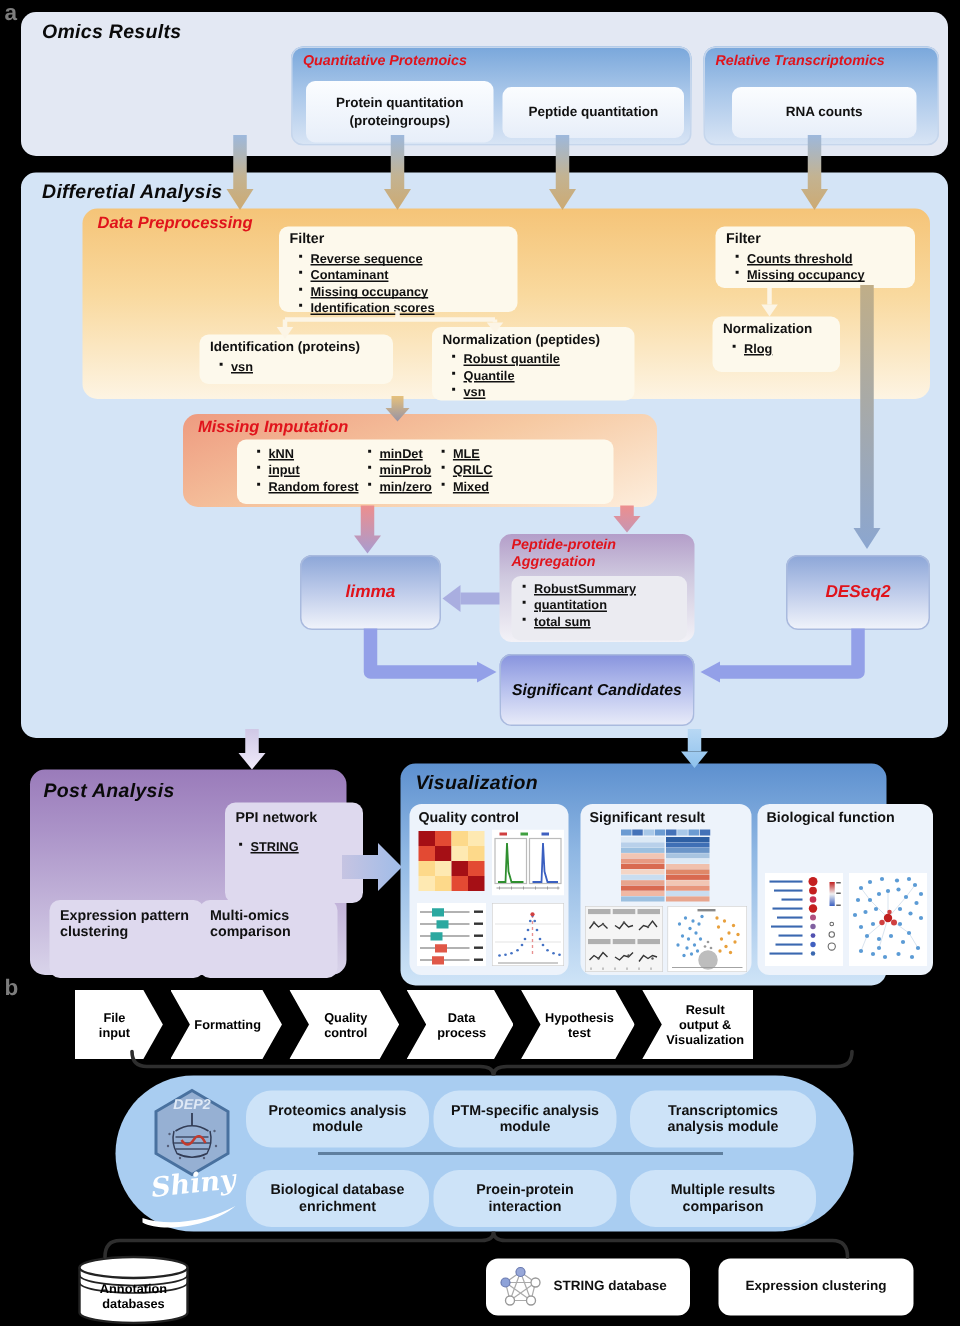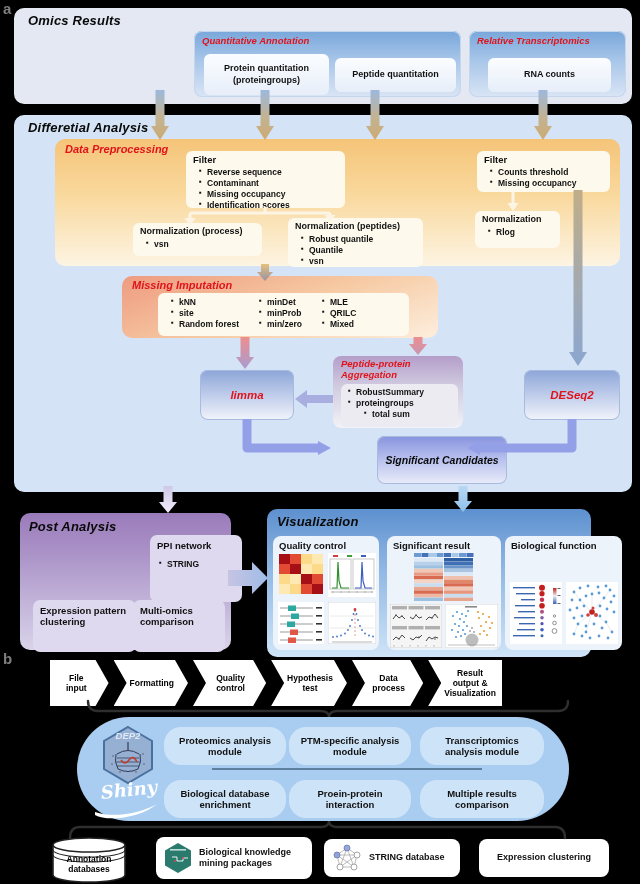--- a/index.html
+++ b/index.html
@@ -7,57 +7,57 @@
        font-family:"Liberation Sans",sans-serif;font-weight:bold;color:#111;}
   .abs{position:absolute;}
   .panel{position:absolute;border-radius:10px;}
   .ptitle{position:absolute;font-size:13px;font-style:italic;font-weight:bold;color:#0a0a0a;letter-spacing:.2px;}
   .rtitle{position:absolute;left:8px;top:4px;font-size:9.5px;font-style:italic;font-weight:bold;color:#e0131b;}
   .gbox{position:absolute;border-radius:8px;background:linear-gradient(180deg,#79a7db 0%,#a8c6e9 45%,#d9e5f5 100%);box-shadow:0 0 0 1px #c6d6ec inset;}
   .bluecard{position:absolute;border-radius:6px;background:linear-gradient(180deg,#fbfdff,#e7eef9);
             display:flex;align-items:center;justify-content:center;text-align:center;font-size:9px;line-height:1.25;padding:2px;}
   .wcard{position:absolute;border-radius:6px;background:#fdf9ec;padding:3px 6px 2px 7px;font-size:8.5px;line-height:1.3;}
   .card-title{font-size:9.5px;font-weight:bold;margin-bottom:1px;}
-  .blt{position:relative;padding-left:8px;margin-left:6px;font-size:8.5px;}
+  .blt{position:relative;padding-left:8px;margin-left:6px;font-size:8.5px;text-decoration:underline;}
   .blt::before{content:"▪";position:absolute;left:0;top:-1px;font-size:8px;}
   .algobox{position:absolute;border-radius:8px;background:linear-gradient(180deg,#8ca6d8 0%,#c4d0ec 55%,#f1f4fb 100%);
            box-shadow:0 0 0 1px #a9bade inset;display:flex;align-items:center;justify-content:center;
            font-size:11.5px;font-style:italic;font-weight:bold;color:#e0131b;}
   .postcard{position:absolute;border-radius:7px;background:#ded9ee;padding:5px 5px 3px 7px;font-size:9.5px;line-height:1.2;}
   .postcard .blt{font-size:8.5px;margin-left:2px;margin-top:1px;}
   .vispanel{position:absolute;border-radius:8px;background:#edf3fb;}
   .vishead{position:absolute;left:6px;top:4px;font-size:9.5px;}
   .pill{position:absolute;border-radius:17px;background:#cde3f8;display:flex;align-items:center;justify-content:center;
         text-align:center;font-size:9.5px;line-height:1.2;padding:2px 6px;}
   .chev-row{position:absolute;left:50px;top:660px;width:452px;height:46px;display:flex;gap:5px;}
   .chev{background:#fff;color:#000;display:flex;align-items:center;justify-content:center;text-align:center;
         font-size:8.5px;line-height:1.2;padding:2px 14px 2px 16px;
         clip-path:polygon(0 0,calc(100% - 13px) 0,100% 50%,calc(100% - 13px) 100%,0 100%,13px 50%);}
   .chev-first{clip-path:polygon(0 0,calc(100% - 13px) 0,100% 50%,calc(100% - 13px) 100%,0 100%);padding-left:8px;}
   .chev-last{clip-path:polygon(0 0,100% 0,100% 100%,0 100%,13px 50%);padding-right:6px;text-align:center;}
   .resbox{position:absolute;background:#fff;border-radius:8px;display:flex;align-items:center;font-size:9px;line-height:1.25;}
   .overlay{position:absolute;left:0;top:0;z-index:50;pointer-events:none;}
   .plabel{position:absolute;font-size:15px;font-weight:bold;color:#7d7d7d;}
-  .sig{font-size:10.5px;color:#0a0a0a;margin-left:44px;}
+  .sig{font-size:10.5px;color:#0a0a0a;}
   svg text{font-family:"Liberation Sans",sans-serif;}
 </style>
 </head>
 <body>
 
 <div class="fig">
 
   <div class="plabel" style="left:3px;top:0px">a</div>
   <div class="plabel" style="left:3px;top:650px">b</div>
 
   <div class="panel" style="left:14px;top:8px;width:618px;height:96px;background:#e3e8f3">
     <div class="ptitle" style="left:14px;top:5px">Omics Results</div>
 
 
     <div class="gbox" style="left:180px;top:23px;width:267px;height:66px">
-      <div class="rtitle">Quantitative Annotation</div>
+      <div class="rtitle">Quantitative Protemoics</div>
       <div class="bluecard" style="left:10px;top:23px;width:121px;height:37px">Protein quantitation (proteingroups)</div>
       <div class="bluecard" style="left:141px;top:27px;width:117px;height:30px">Peptide quantitation</div>
     </div>
 
     <div class="gbox" style="left:455px;top:23px;width:157px;height:66px">
       <div class="rtitle">Relative Transcriptomics</div>
       <div class="bluecard" style="left:19px;top:27px;width:119px;height:30px">RNA counts</div>
     </div>
   </div>
 
@@ -75,43 +75,43 @@
         <div class="blt">Identification scores</div>
       </div>
 
       <div class="wcard" style="left:422px;top:12px;width:120px;height:36px">
         <div class="card-title">Filter</div>
         <div class="blt">Counts threshold</div>
         <div class="blt">Missing occupancy</div>
       </div>
 
       <div class="wcard" style="left:78px;top:84px;width:116px;height:28px">
-        <div class="card-title" style="font-size:9px">Normalization (process)</div>
+        <div class="card-title" style="font-size:9px">Identification (proteins)</div>
         <div class="blt">vsn</div>
       </div>
 
       <div class="wcard" style="left:233px;top:79px;width:122px;height:44px">
         <div class="card-title" style="font-size:9px">Normalization (peptides)</div>
         <div class="blt">Robust quantile</div>
         <div class="blt">Quantile</div>
         <div class="blt">vsn</div>
       </div>
 
       <div class="wcard" style="left:420px;top:72px;width:72px;height:32px">
         <div class="card-title" style="font-size:9px">Normalization</div>
         <div class="blt">Rlog</div>
       </div>
     </div>
 
     <div class="panel" style="left:108px;top:161px;width:316px;height:62px;background:linear-gradient(160deg,#ee9b80 0%,#f6c9a2 50%,#fdeedd 100%)">
       <div class="rtitle" style="left:10px;top:3px;font-size:11px">Missing Imputation</div>
-      <div class="wcard" style="left:36px;top:17px;width:238px;height:37px;display:flex;gap:14px;padding-top:4px">
+      <div class="wcard" style="left:36px;top:17px;width:238px;height:37px;display:flex;padding-top:4px">
         <div>
           <div class="blt">kNN</div>
-          <div class="blt">site</div>
+          <div class="blt">input</div>
           <div class="blt">Random forest</div>
         </div>
         <div>
           <div class="blt">minDet</div>
           <div class="blt">minProb</div>
           <div class="blt">min/zero</div>
         </div>
         <div>
           <div class="blt">MLE</div>
           <div class="blt">QRILC</div>
@@ -119,22 +119,22 @@
         </div>
       </div>
     </div>
 
     <div class="algobox" style="left:186px;top:255px;width:94px;height:50px">limma</div>
 
     <div class="panel" style="left:319px;top:241px;width:130px;height:72px;background:linear-gradient(180deg,#b49ec9 0%,#cfc9df 40%,#f3f2f7 100%);border-radius:8px">
       <div class="rtitle" style="left:8px;top:3px;width:110px;line-height:1.15">Peptide-protein Aggregation</div>
       <div class="wcard" style="left:8px;top:28px;width:104px;height:38px;background:#ebebf1">
         <div class="blt" style="margin-left:0">RobustSummary</div>
-        <div class="blt" style="margin-left:0">proteingroups</div>
-        <div class="blt" style="margin-left:16px">total sum</div>
+        <div class="blt" style="margin-left:0">quantitation</div>
+        <div class="blt" style="margin-left:0">total sum</div>
       </div>
     </div>
 
     <div class="algobox" style="left:510px;top:255px;width:96px;height:50px">DESeq2</div>
 
     <div class="algobox sig" style="left:319px;top:321px;width:130px;height:48px;background:linear-gradient(180deg,#8793de 0%,#b9c2ee 50%,#e9ecf9 100%)">Significant Candidates</div>
   </div>
 
   <div class="panel" style="left:20px;top:513px;width:211px;height:137px;background:linear-gradient(180deg,#9a7bba,#ab93c8 30%,#d9d4ea 100%)">
     <div class="ptitle" style="left:9px;top:6px">Post Analysis</div>
@@ -440,22 +440,22 @@
           <circle cx="22" cy="33" r="1.8" fill="#d04040"></circle>
           <circle cx="27" cy="26" r="1.5" fill="#d04040"></circle>
       </svg>
     </div>
   </div>
 
   <div class="chev-row">
     <div class="chev chev-first" style="flex:78">File input</div>
     <div class="chev" style="flex:84">Formatting</div>
     <div class="chev" style="flex:92">Quality control</div>
+    <div class="chev" style="flex:88">Data process</div>
     <div class="chev" style="flex:94">Hypothesis test</div>
-    <div class="chev" style="flex:88">Data process</div>
     <div class="chev chev-last" style="flex:90">Result output &amp; Visualization</div>
   </div>
 
   <div class="abs" style="left:77px;top:717px;width:492px;height:104px;background:#a9cdf1;border-radius:52px">
     <svg class="abs" style="left:23px;top:8px" width="56" height="60" viewBox="0 0 56 60">
       <polygon points="28,2 52,16 52,44 28,58 4,44 4,16" fill="#96b0d3" stroke="#49719f" stroke-width="2"></polygon>
       <text x="28" y="14" text-anchor="middle" font-size="9.5" font-style="italic" font-weight="bold" fill="#dfe9f6">DEP2</text>
       <path d="M28,17 v8" stroke="#323c55" stroke-width="1.2"></path>
       <path d="M17,29 q11,-7 22,0" fill="none" stroke="#323c55" stroke-width="1"></path>
       <path d="M16,29 q-2,8 2,15 q10,5 20,0 q4,-7 2,-15" fill="none" stroke="#323c55" stroke-width="1"></path>
@@ -486,30 +486,20 @@
   </div>
 
   <svg class="abs" style="left:50px;top:836px" width="78" height="48" viewBox="0 0 78 48">
     <path d="M3,9 L3,39 A36,7 0 0 0 75,39 L75,9" fill="#fff" stroke="#222" stroke-width="1.6"></path>
     <ellipse cx="39" cy="9" rx="36" ry="7" fill="#fff" stroke="#222" stroke-width="1.6"></ellipse>
     <path d="M3,14 A36,7 0 0 0 75,14" fill="none" stroke="#222" stroke-width="1.1"></path>
     <path d="M3,19 A36,7 0 0 0 75,19" fill="none" stroke="#222" stroke-width="1.1"></path>
   </svg>
   <div class="abs" style="left:50px;top:855px;width:78px;text-align:center;font-size:8.5px;line-height:1.15;color:#000">Annotation databases</div>
 
-  <div class="resbox" style="left:156px;top:837px;width:148px;height:42px;padding-left:8px;gap:7px">
-    <svg width="28" height="32" viewBox="0 0 28 32">
-      <polygon points="14,1 27,8.5 27,23.5 14,31 1,23.5 1,8.5" fill="#2a7a6e"></polygon>
-      <rect x="6" y="7" width="16" height="1.6" fill="#cfe8e2" opacity="0.9"></rect>
-      <path d="M8,15 h5 v4 h6 v-3 h5" fill="none" stroke="#e8f4f0" stroke-width="1"></path>
-      <circle cx="11" cy="19" r="1" fill="#d05048"></circle>
-        <circle cx="19" cy="16" r="1" fill="#d05048"></circle>
-    </svg>
-    <div style="width:100px">Biological knowledge mining packages</div>
-  </div>
 
   <div class="resbox" style="left:324px;top:839px;width:128px;height:38px;padding-left:8px;gap:7px">
     <svg width="30" height="30" viewBox="0 0 30 30">
       <g stroke="#aaa" stroke-width="0.8">
         <line x1="15" y1="5" x2="5" y2="12"></line>
           <line x1="15" y1="5" x2="25" y2="12"></line>
           <line x1="5" y1="12" x2="25" y2="12"></line>
         <line x1="5" y1="12" x2="8" y2="24"></line>
           <line x1="25" y1="12" x2="22" y2="24"></line>
           <line x1="8" y1="24" x2="22" y2="24"></line>

